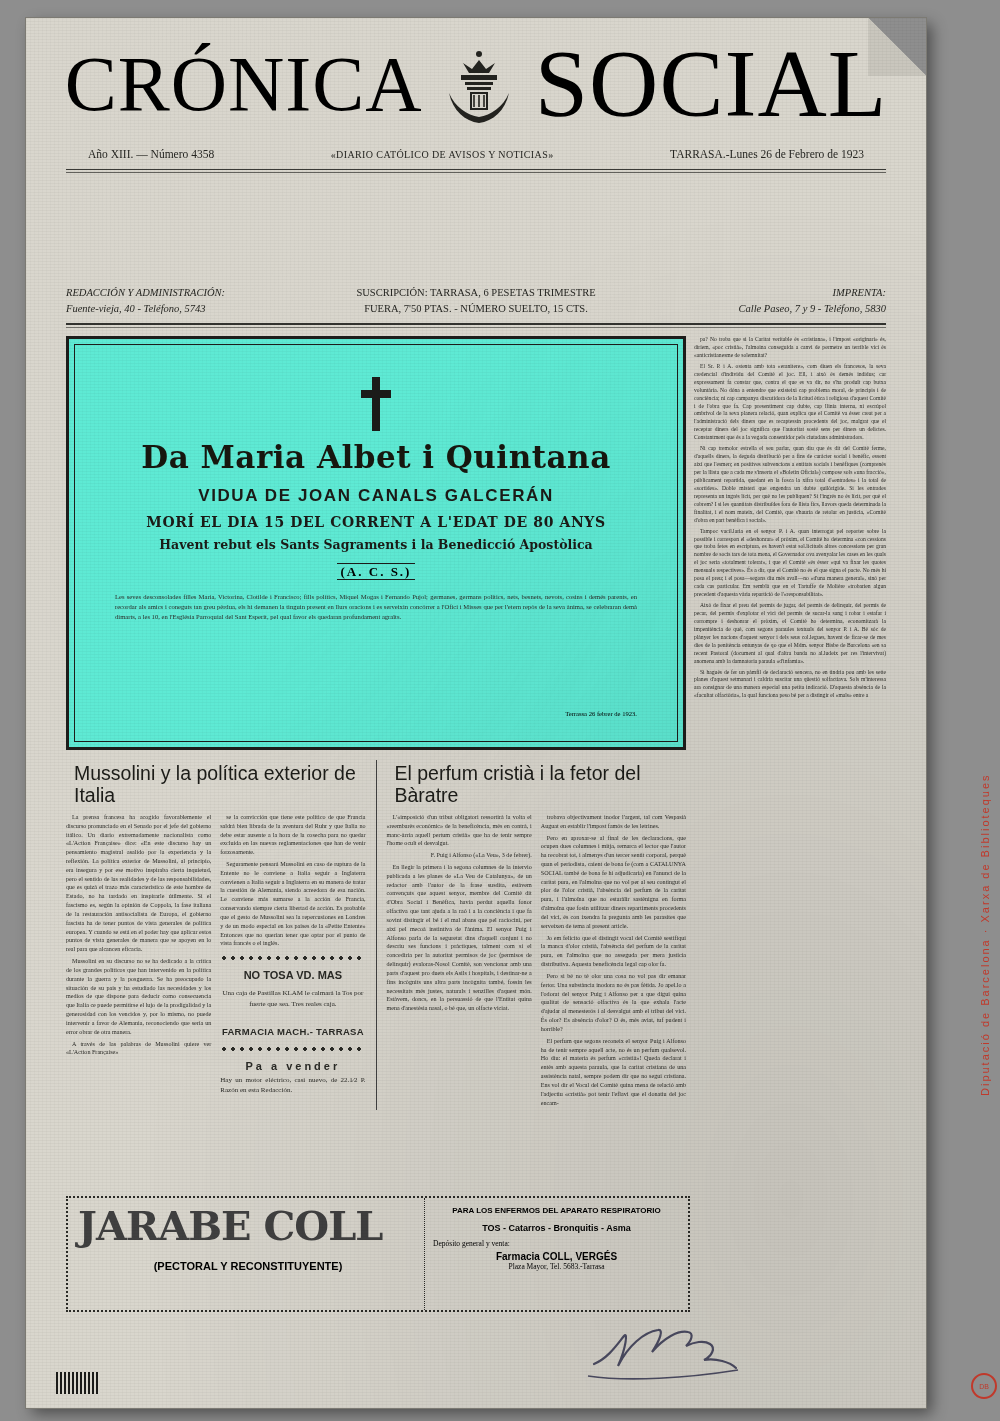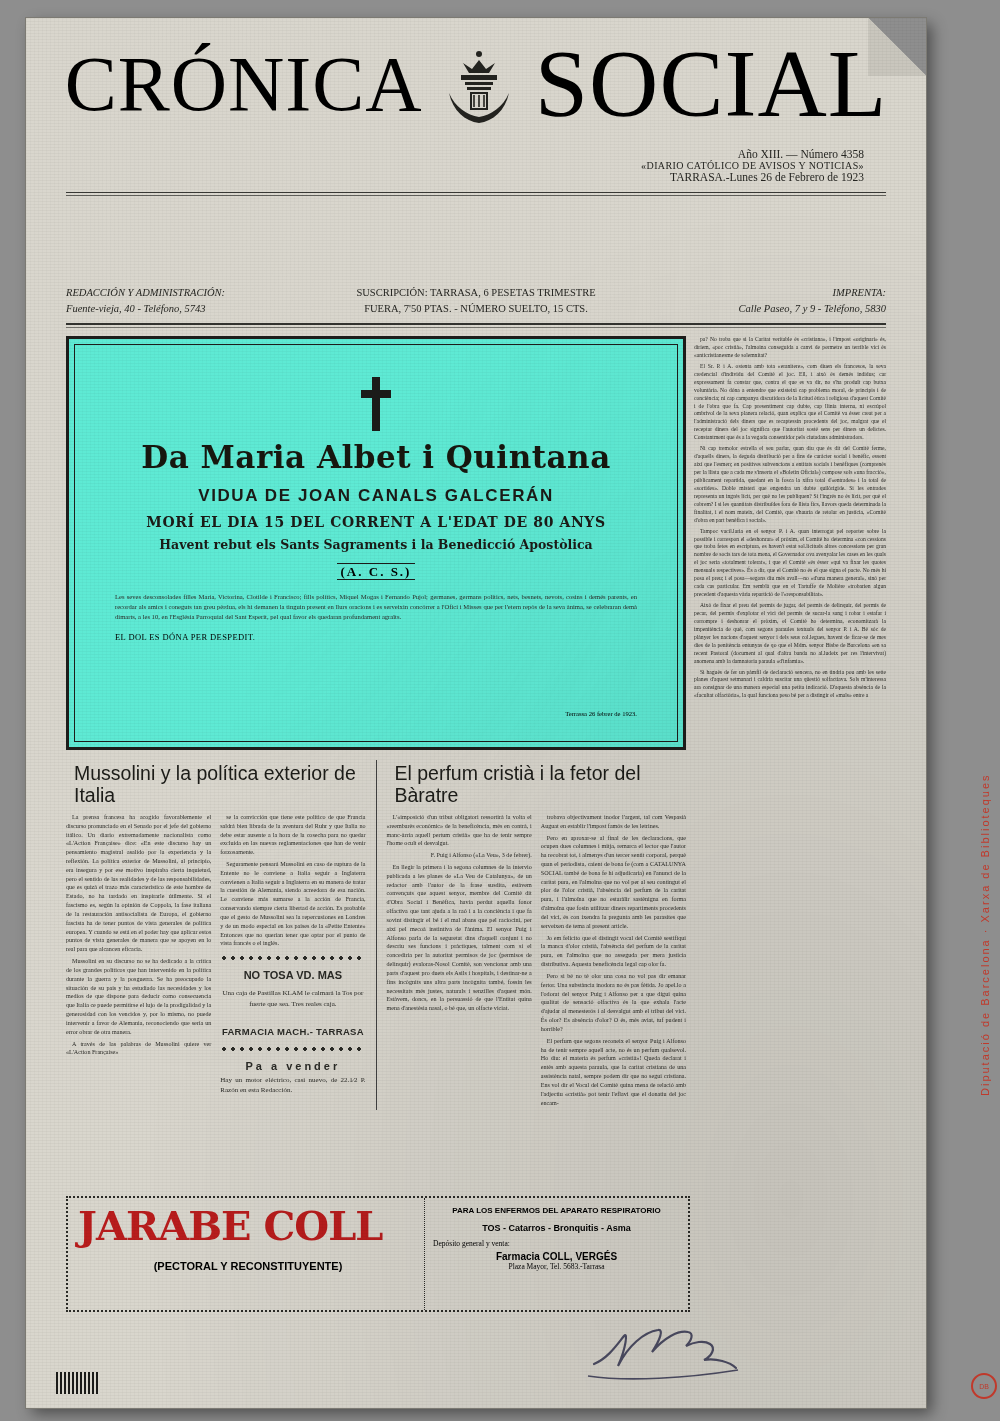--- a/index.html
+++ b/index.html
@@ -22,21 +22,21 @@
     background:linear-gradient(225deg,#8e8e8e 0 49%,#c9c6bd 50% 100%);}
 
   
   #masthead{position:absolute;left:0;right:0;top:18px;text-align:center;}
   .ttl{font-family:"Liberation Serif",serif;font-size:78px;letter-spacing:1px;color:#000000;
     display:flex;align-items:center;justify-content:center;gap:6px;line-height:1;}
   .ttl .w{font-weight:400;}
   .ttl .big{font-size:96px;}
   .emblem{width:96px;height:86px;position:relative;margin:0 2px;}
   .subline{margin-top:16px;display:flex;align-items:flex-end;justify-content:space-between;
-    padding:0 62px;font-size:11.5px;color:#262622;flex-direction:column;}
+    padding:0 62px;font-size:11.5px;color:#262622;}
   .subline .mid{font-size:10px;letter-spacing:.4px;}
   .rule{height:1px;background:#3a3a36;margin:9px 40px 0;}
   .rule.thin{height:1px;opacity:.75;margin-top:2px;}
 
   
   #infobar{position:absolute;left:40px;right:40px;top:262px;height:42px;
     display:flex;align-items:center;font-size:10.5px;color:#262622;}
   #infobar .cell{flex:1;text-align:center;line-height:1.55;}
   #infobar .cell.l{text-align:left;}
   #infobar .cell.r{text-align:right;}
@@ -88,21 +88,21 @@
   .ad-t{font-family:"Liberation Sans",sans-serif;font-weight:700;font-size:11px;margin:2px 0 4px;}
   .ad-s{font-size:7px;line-height:1.5;}
   .ad-b{font-family:"Liberation Sans",sans-serif;font-weight:700;font-size:9.5px;letter-spacing:.3px;margin-top:16px;}
   .pav{font-family:"Liberation Sans",sans-serif;font-weight:700;font-size:11px;letter-spacing:3px;}
 
   
   #bigad{position:absolute;left:40px;top:1178px;width:620px;height:112px;
     border:2px dotted #2b2b27;display:flex;}
   #bigad .left{width:340px;padding:8px 6px 0 10px;}
   #bigad .right{flex:1;padding:8px 8px 0 8px;border-left:1px dotted #2b2b27;text-align:center;}
-  .jb{font-family:"DejaVu Serif",serif;font-weight:700;font-size:40px;letter-spacing:-1px;color:#b91c1c;line-height:1;}
+  .jb{font-family:"DejaVu Serif",serif;font-weight:700;font-size:40px;letter-spacing:-1px;color:#404040;line-height:1;}
   .jb-sub{font-family:"Liberation Sans",sans-serif;font-weight:700;font-size:11px;margin-top:14px;text-align:center;}
   .r1{font-family:"Liberation Sans",sans-serif;font-weight:700;font-size:8px;line-height:1.35;}
   .r2{font-family:"Liberation Sans",sans-serif;font-weight:700;font-size:9px;margin-top:6px;}
   .r3{font-size:7.5px;margin-top:6px;text-align:left;}
   .r4{font-family:"Liberation Sans",sans-serif;font-weight:700;font-size:10px;margin-top:3px;}
   .r5{font-size:7.5px;}
 
   
   #sign{position:absolute;left:560px;top:1300px;width:210px;height:70px;opacity:.8;}
 
@@ -172,21 +172,20 @@
 
       <div id="obit">
         <div class="inner">
           <div class="cross"></div>
           <div class="oname">Da Maria Albet i Quintana</div>
           <div class="ol2">VIDUA DE JOAN CANALS GALCERÁN</div>
           <div class="ol3">MORÍ EL DIA 15 DEL CORRENT A L'EDAT DE 80 ANYS</div>
           <div class="ol4">Havent rebut els Sants Sagraments i la Benedicció Apostòlica</div>
           <div class="acs"><span>(A. C. S.)</span></div>
           <div class="obody ind">Les seves desconsolades filles Maria, Victorina, Clotilde i Francisco; fills polítics, Miquel Mogas i Fernando Pujol; germanes, germans polítics, nets, besnets, nevots, cosins i demés parents, en recordar als amics i coneguts tan greu pèrdua, els hi demanen la tinguin present en llurs oracions i es serveixin concórrer a l'Ofici i Misses que per l'etern repòs de la seva ànima, se celebraran demà dimarts, a les 10, en l'Església Parroquial del Sant Esperit, pel qual favor els quedaran profundament agraïts.</div>
-          <div class="odol">EL DOL ES DÓNA PER DESPEDIT.</div>
           <div class="odate">Terrassa 26 febrer de 1923.</div>
         </div>
       </div>
 
       <div id="arts">
 
         <div id="artL">
           <div class="headline">Mussolini y la política exterior de Italia</div>
           <div class="cols2">
             <div class="txt">

